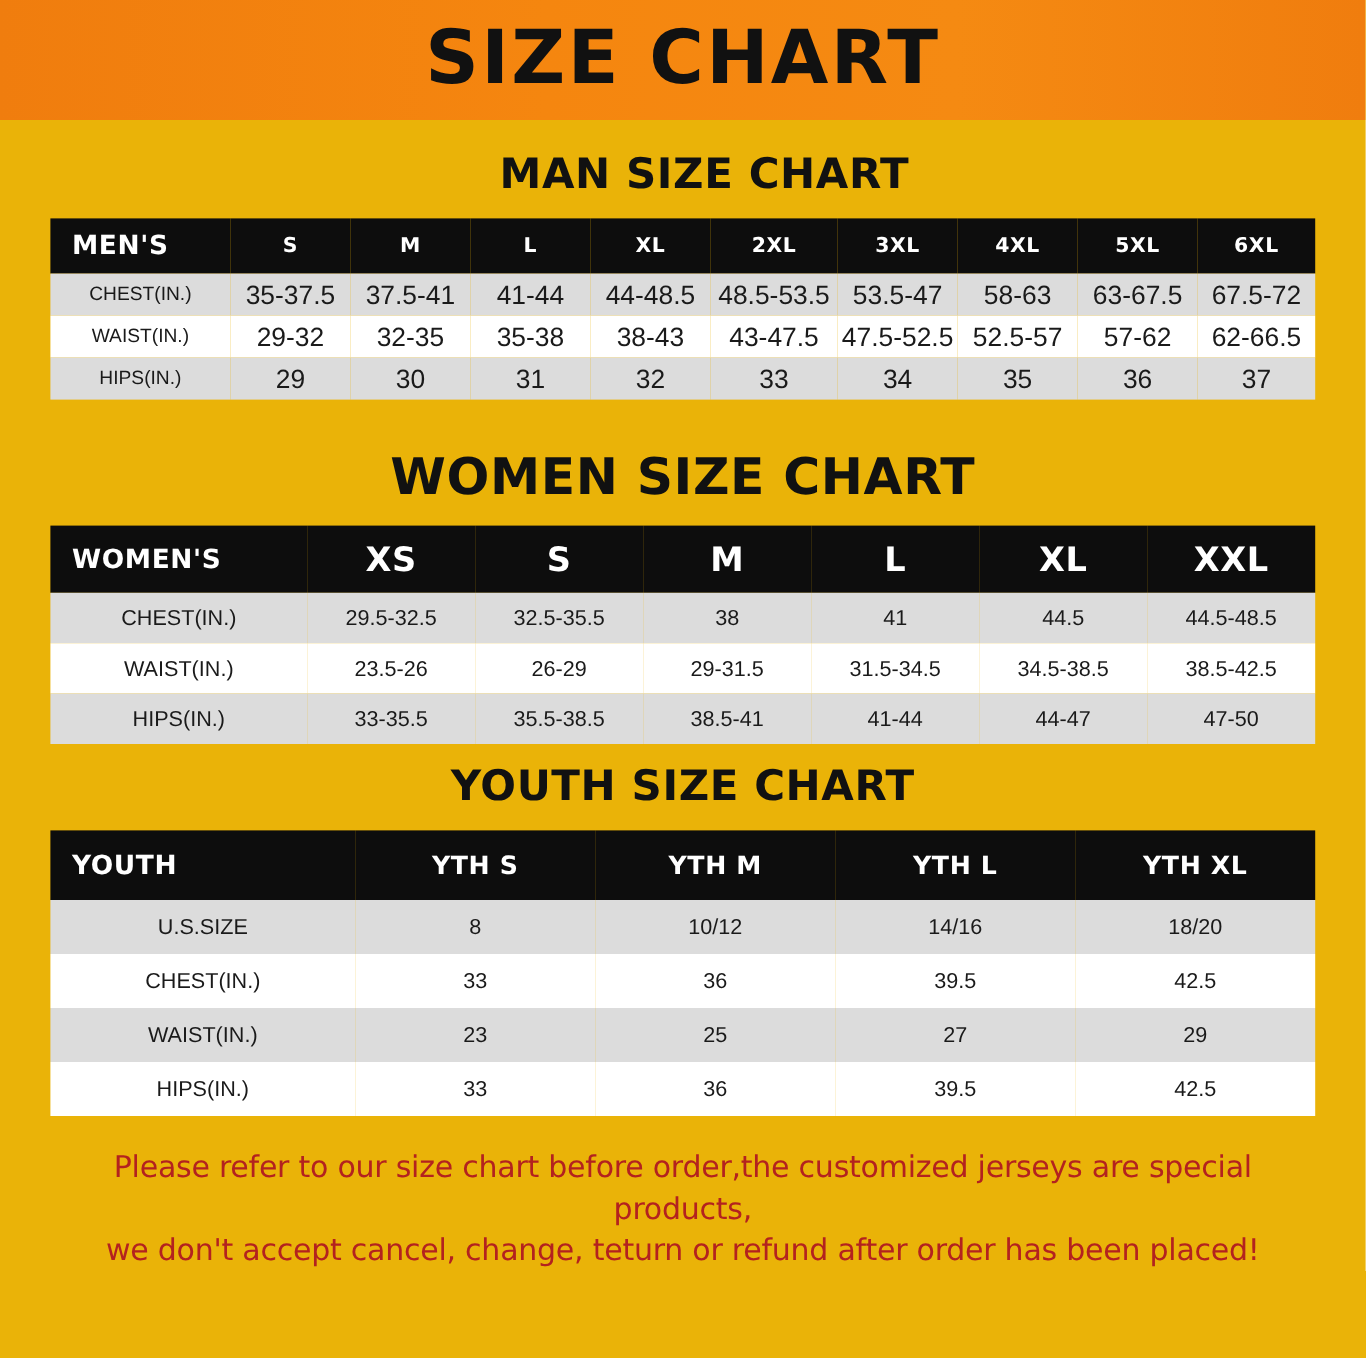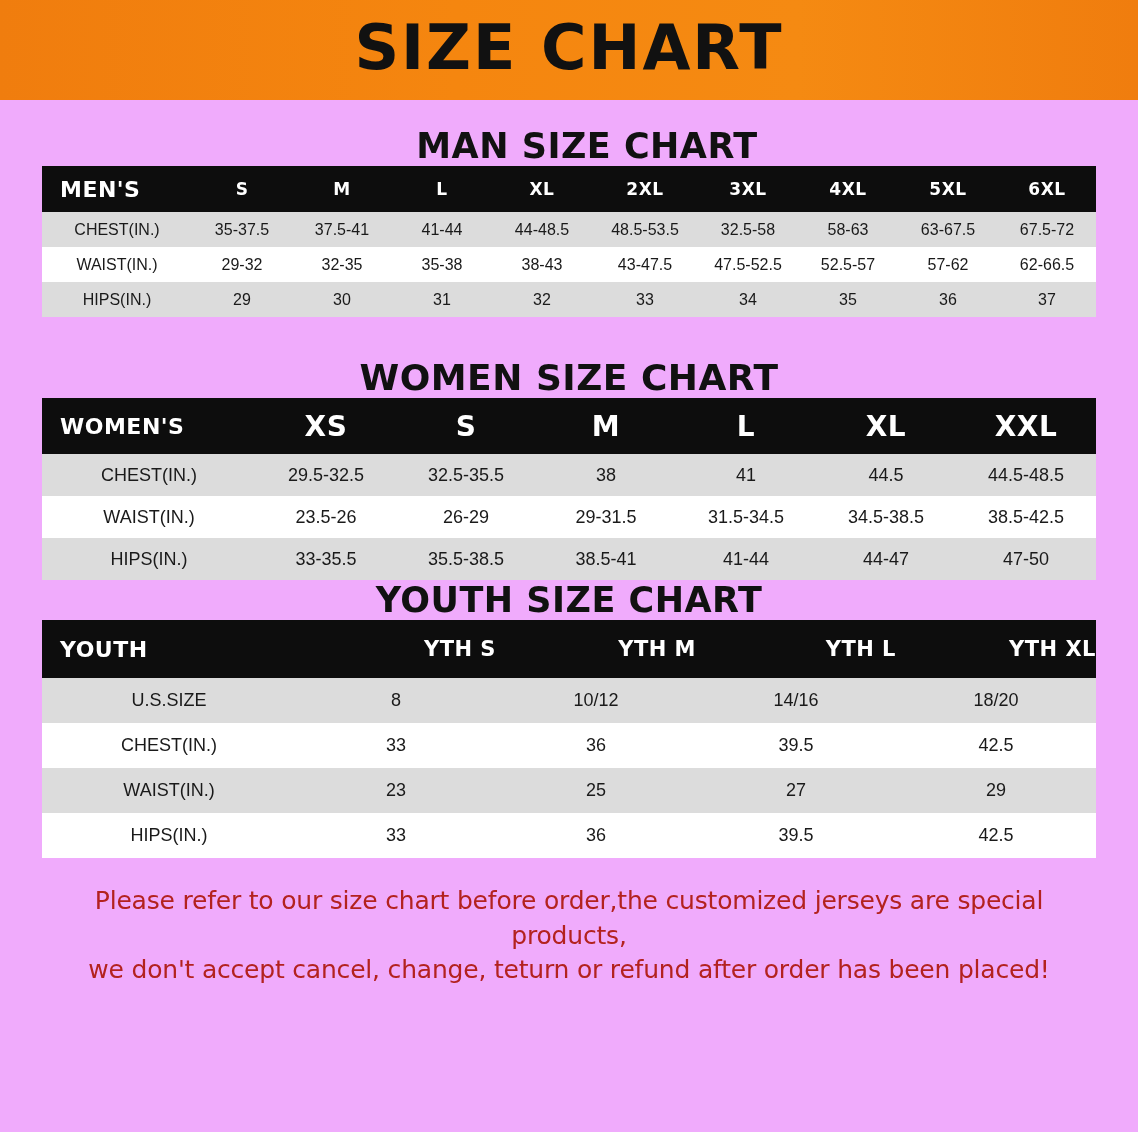--- a/index.html
+++ b/index.html
@@ -10,21 +10,21 @@
     width: 1138px;
     height: 1132px;
     background: #ffffff;
     font-family: "Liberation Sans", sans-serif;
     overflow: hidden;
   }
   .page {
     position: relative;
     width: 1138px;
     height: 1132px;
-    background: #f0abfc;
+    background: #eab308;
     box-sizing: border-box;
   }
 
   
   .banner {
     height: 100px;
     background: linear-gradient(90deg, #f07d0e 0%, #f5860f 40%, #f58a12 70%, #f07d0e 100%);
     display: flex;
     align-items: center;
     justify-content: center;
@@ -41,26 +41,26 @@
 
   
   .section-title {
     text-align: center;
     font-family: "DejaVu Sans", sans-serif;
     font-weight: bold;
     color: #111111;
     letter-spacing: 0.5px;
   }
   .section-title.man { font-size: 35px; margin-top: 26px; padding-left: 36px; }
-  .section-title.women { font-size: 36px; margin-top: 40px; }
+  .section-title.women { font-size: 42px; margin-top: 40px; }
   .section-title.youth { font-size: 35px; }
 
   
   .tbl-wrap {
-    margin: 0 42px;
+    margin: 16px 42px;
   }
   table.sz {
     width: 1054px;
     border-collapse: collapse;
     table-layout: fixed;
     font-family: "Liberation Sans", sans-serif;
   }
   table.sz th, table.sz td {
     padding: 0;
     text-align: center;
@@ -75,28 +75,28 @@
     font-family: "DejaVu Sans", sans-serif;
     font-weight: bold;
     letter-spacing: 0.5px;
   }
   table.sz thead th.label {
     text-align: left;
     padding-left: 18px;
     font-size: 22px;
   }
   .man-tbl thead th { height: 46px; font-size: 17px; }
-  .man-tbl tbody td { height: 35px; font-size: 16px; }
+  .man-tbl tbody td { height: 35px; font-size: 22px; }
   .man-tbl tbody td.rowlab { font-size: 16px; }
 
   .women-tbl thead th { height: 56px; font-size: 28px; }
   .women-tbl thead th.label { font-size: 24px; }
   .women-tbl tbody td { height: 42px; font-size: 18px; }
 
-  .youth-tbl thead th { height: 58px; font-size: 21px; text-align: right; }
+  .youth-tbl thead th { height: 58px; font-size: 21px; }
   .youth-tbl thead th.label { font-size: 24px; }
   .youth-tbl tbody td { height: 45px; font-size: 18px; }
 
   tr.shade td { background: #dcdcdc; }
   tr.plain td { background: #ffffff; }
   td.rowlab { color: #161616; }
 
   
   .note {
     margin: 26px 34px 0 34px;
@@ -148,21 +148,21 @@
         </tr>
       </thead>
       <tbody>
         <tr class="shade">
           <td class="rowlab">CHEST(IN.)</td>
           <td>35-37.5</td>
           <td>37.5-41</td>
           <td>41-44</td>
           <td>44-48.5</td>
           <td>48.5-53.5</td>
-          <td>32.5-58</td>
+          <td>53.5-47</td>
           <td>58-63</td>
           <td>63-67.5</td>
           <td>67.5-72</td>
         </tr>
         <tr class="plain">
           <td class="rowlab">WAIST(IN.)</td>
           <td>29-32</td>
           <td>32-35</td>
           <td>35-38</td>
           <td>38-43</td>

